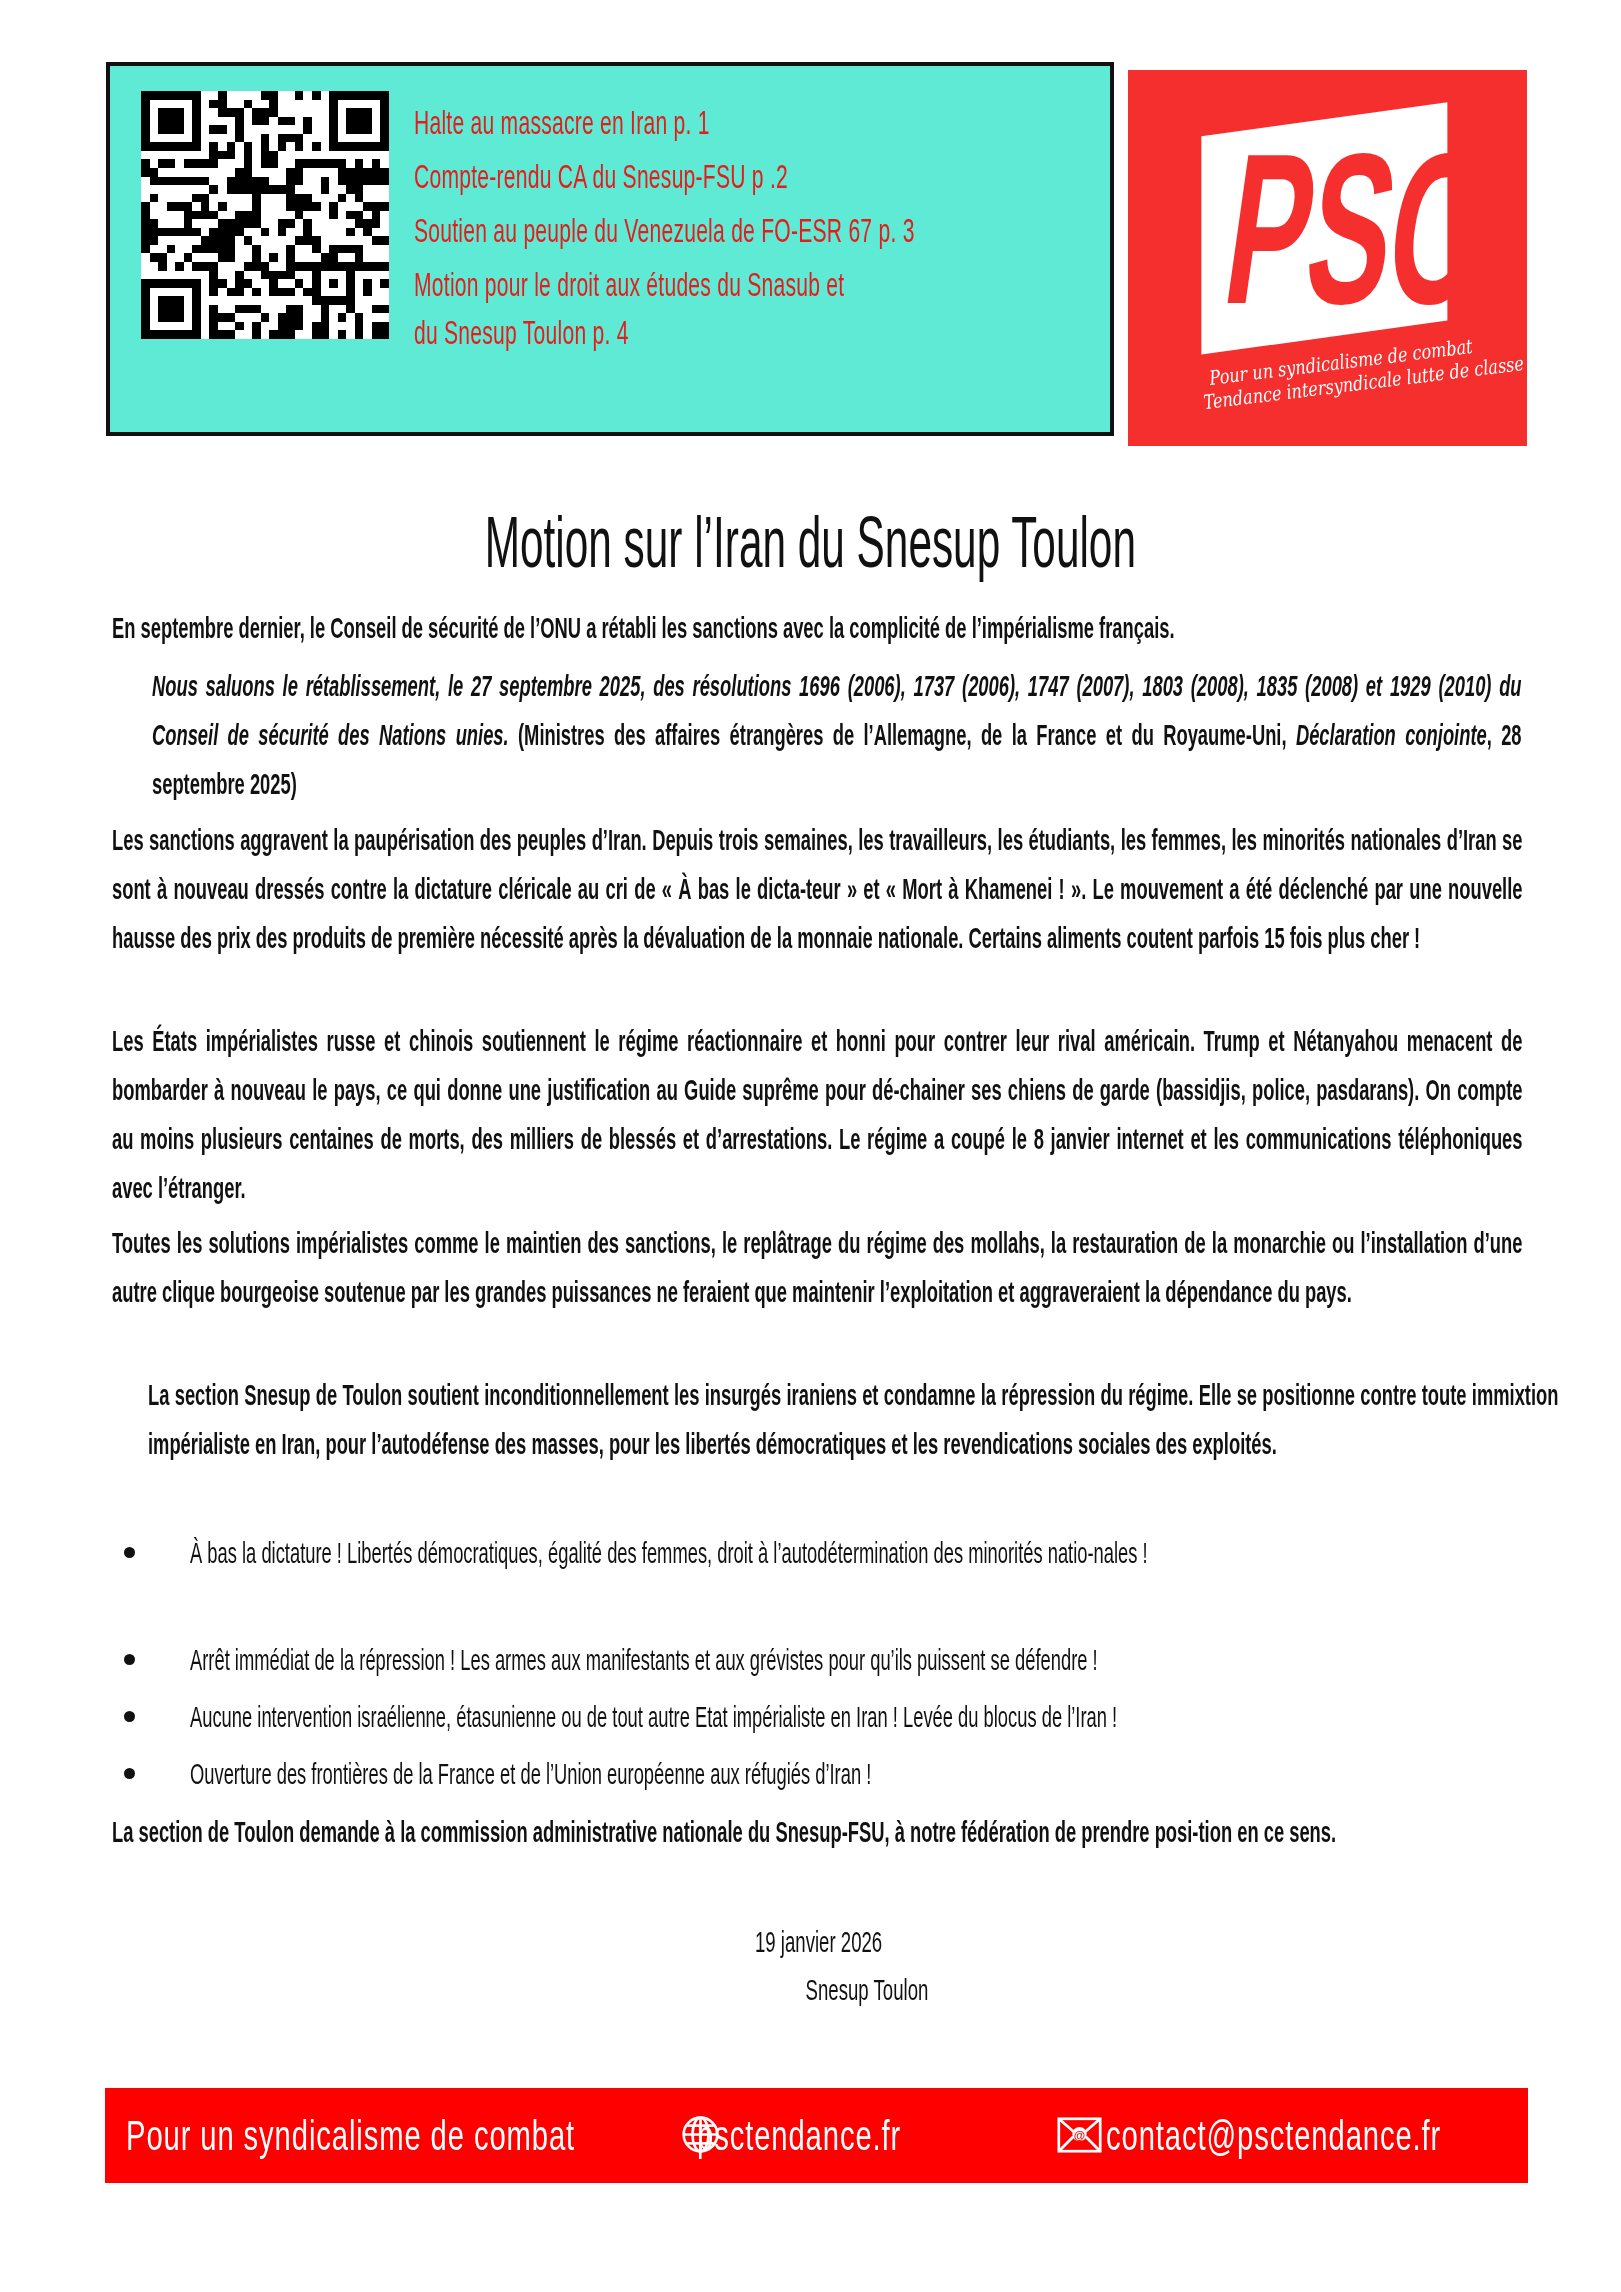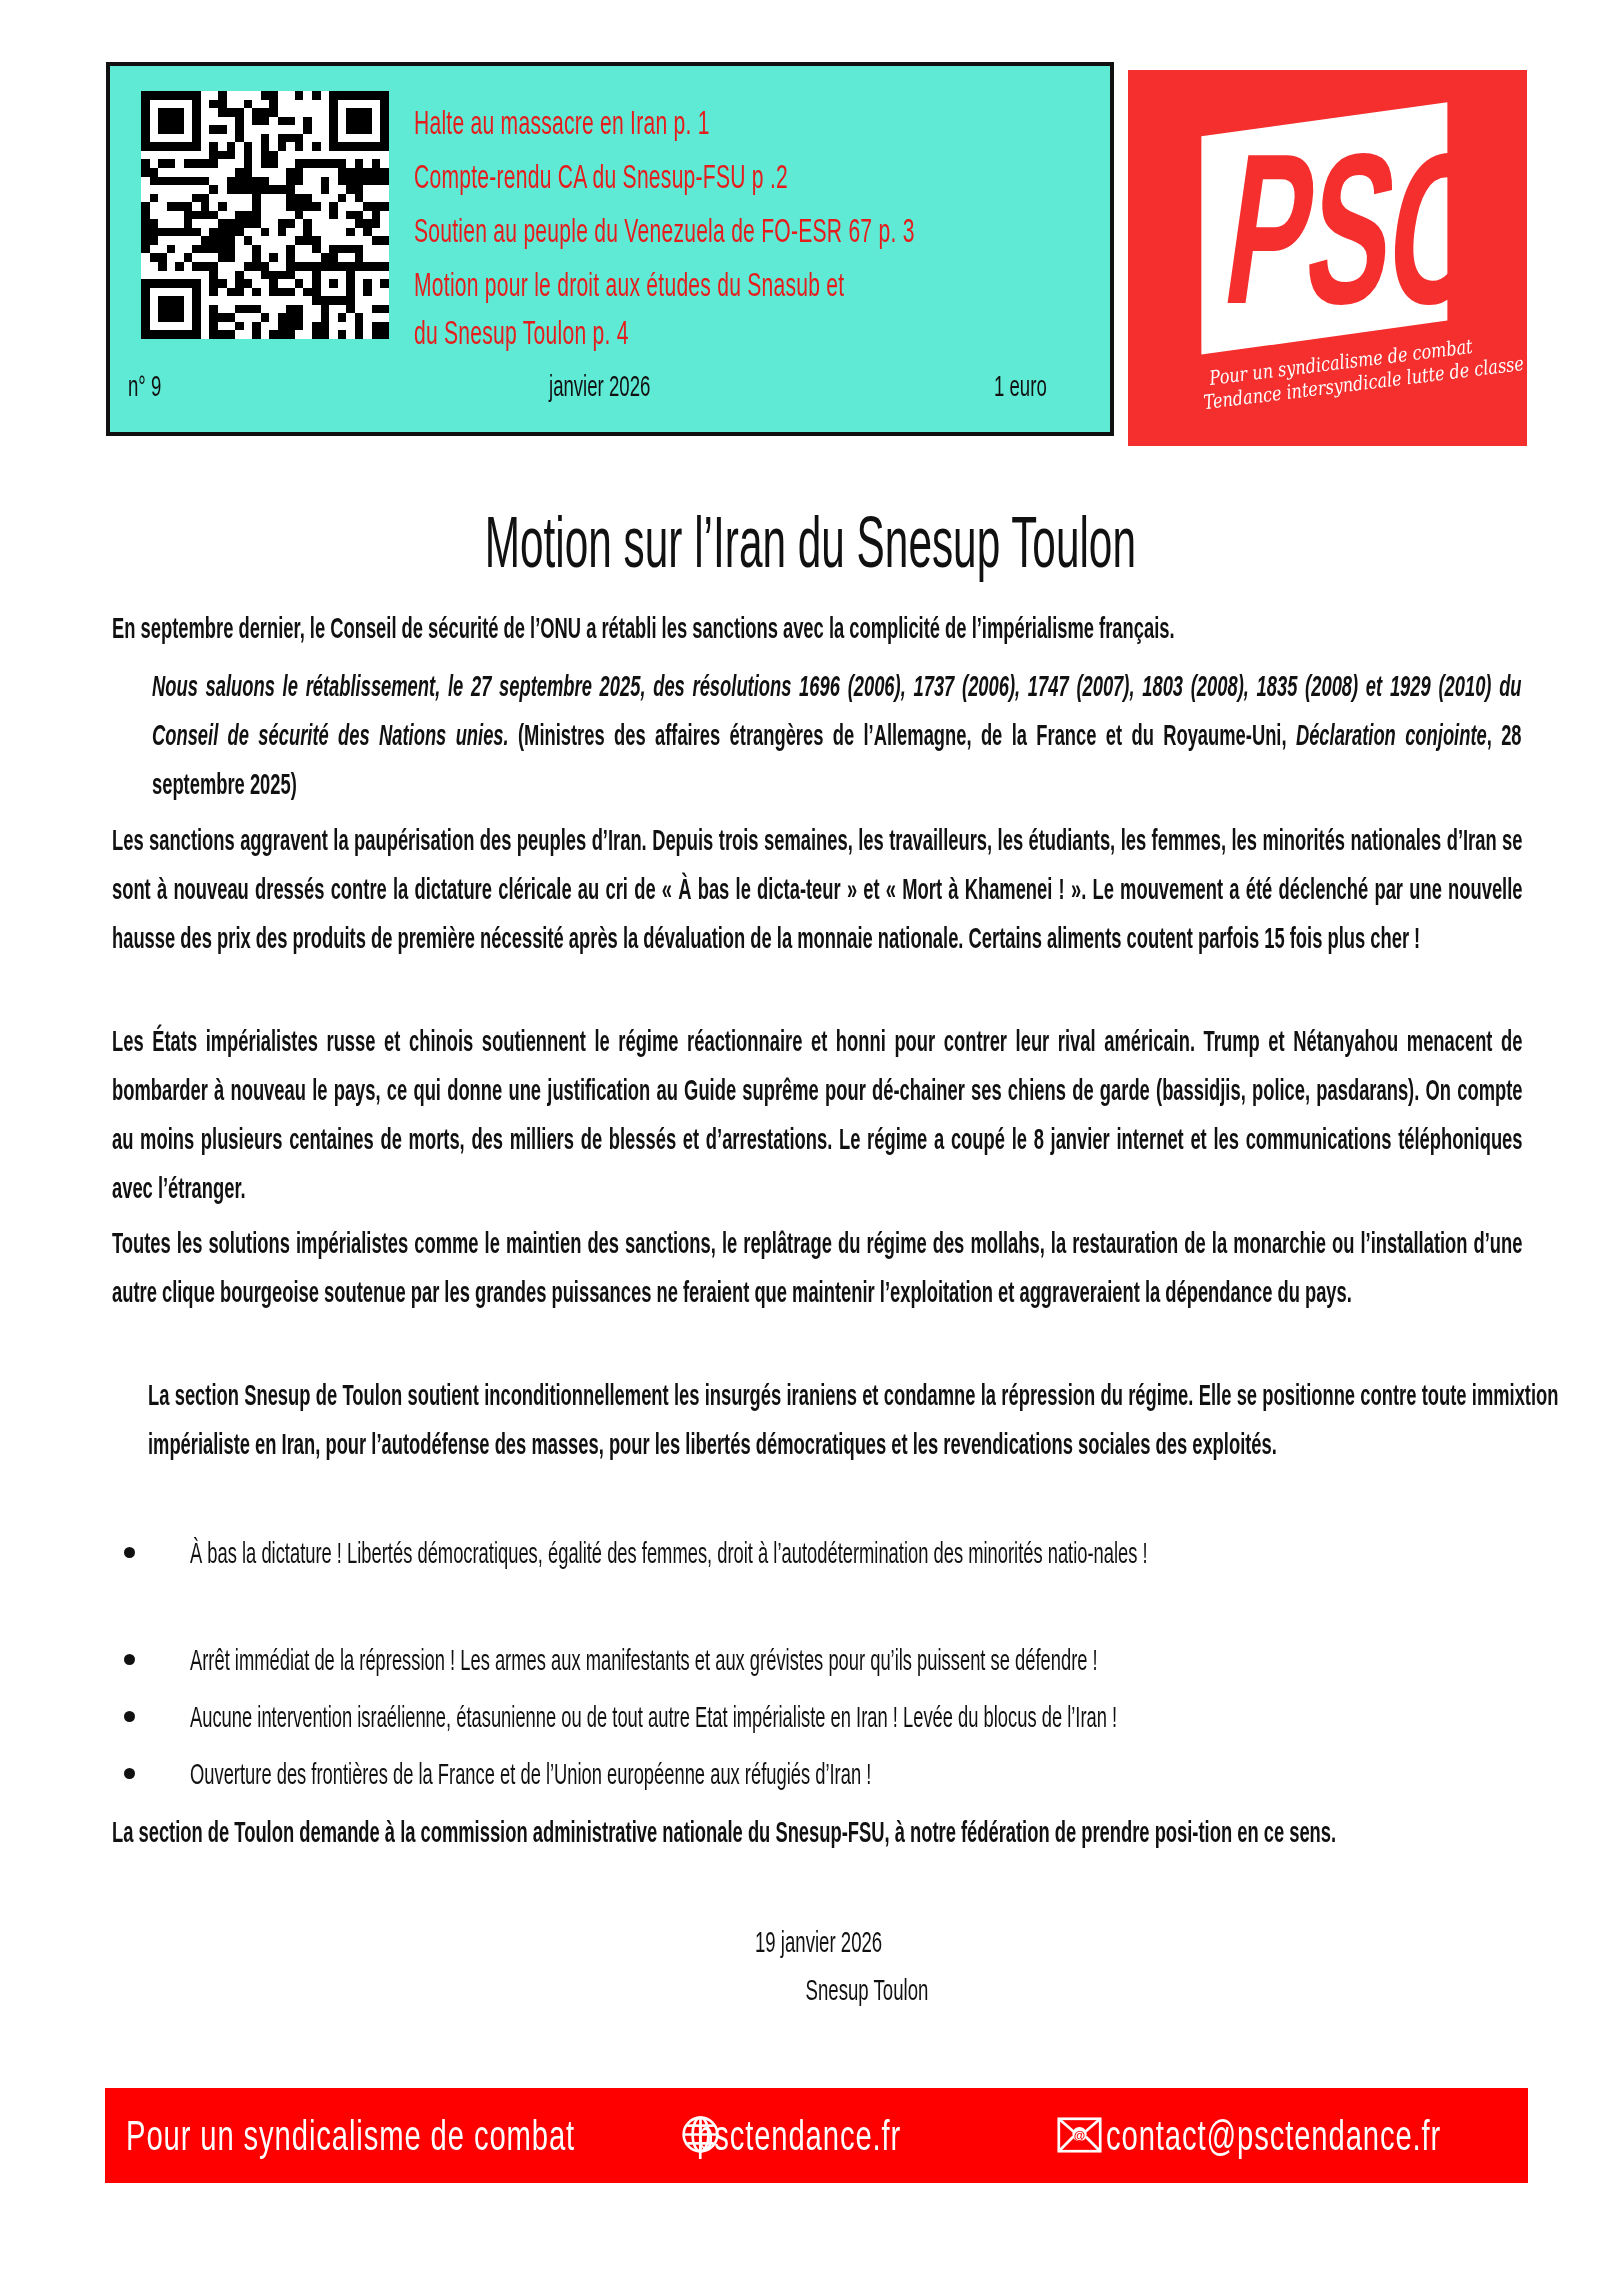--- a/index.html
+++ b/index.html
@@ -202,25 +202,20 @@
   </svg>
 
   <div class="toc">
     <div class="toc-line"><span class="c">Halte au massacre en Iran  p. 1</span></div>
     <div class="toc-line"><span class="c">Compte-rendu CA du Snesup-FSU  p .2</span></div>
     <div class="toc-line"><span class="c">Soutien au peuple du Venezuela de FO-ESR 67  p. 3</span></div>
     <div class="toc-line tight"><span class="c">Motion pour le droit aux études du Snasub et</span></div>
     <div class="toc-line tight"><span class="c">du Snesup Toulon  p. 4</span></div>
   </div>
 
-  <div class="issue-row">
-    <span class="c" style="left:18px;">n° 9</span>
-    <span class="c" style="left:439px;">janvier 2026</span>
-    <span class="c" style="left:884px;">1 euro</span>
-  </div>
 </div>
 
 <div class="logo">
   <svg width="399" height="376" viewBox="0 0 446 420">
     <polygon points="82,74 357,36 357,280 82,318" fill="#ffffff"></polygon>
     <g transform="translate(95,260) skewX(-8)">
       <text x="12" y="0" font-family="Liberation Sans, sans-serif" font-weight="bold" font-size="240" fill="#f52e2e" transform="scale(0.58,1)" letter-spacing="-4">PSC</text>
     </g>
     <g transform="translate(92,352) rotate(-7)">
       <text x="0" y="0" font-family="DejaVu Serif, serif" font-style="italic" font-size="22" fill="#ffffff" transform="scale(0.82,1)">Pour un syndicalisme de combat</text>

